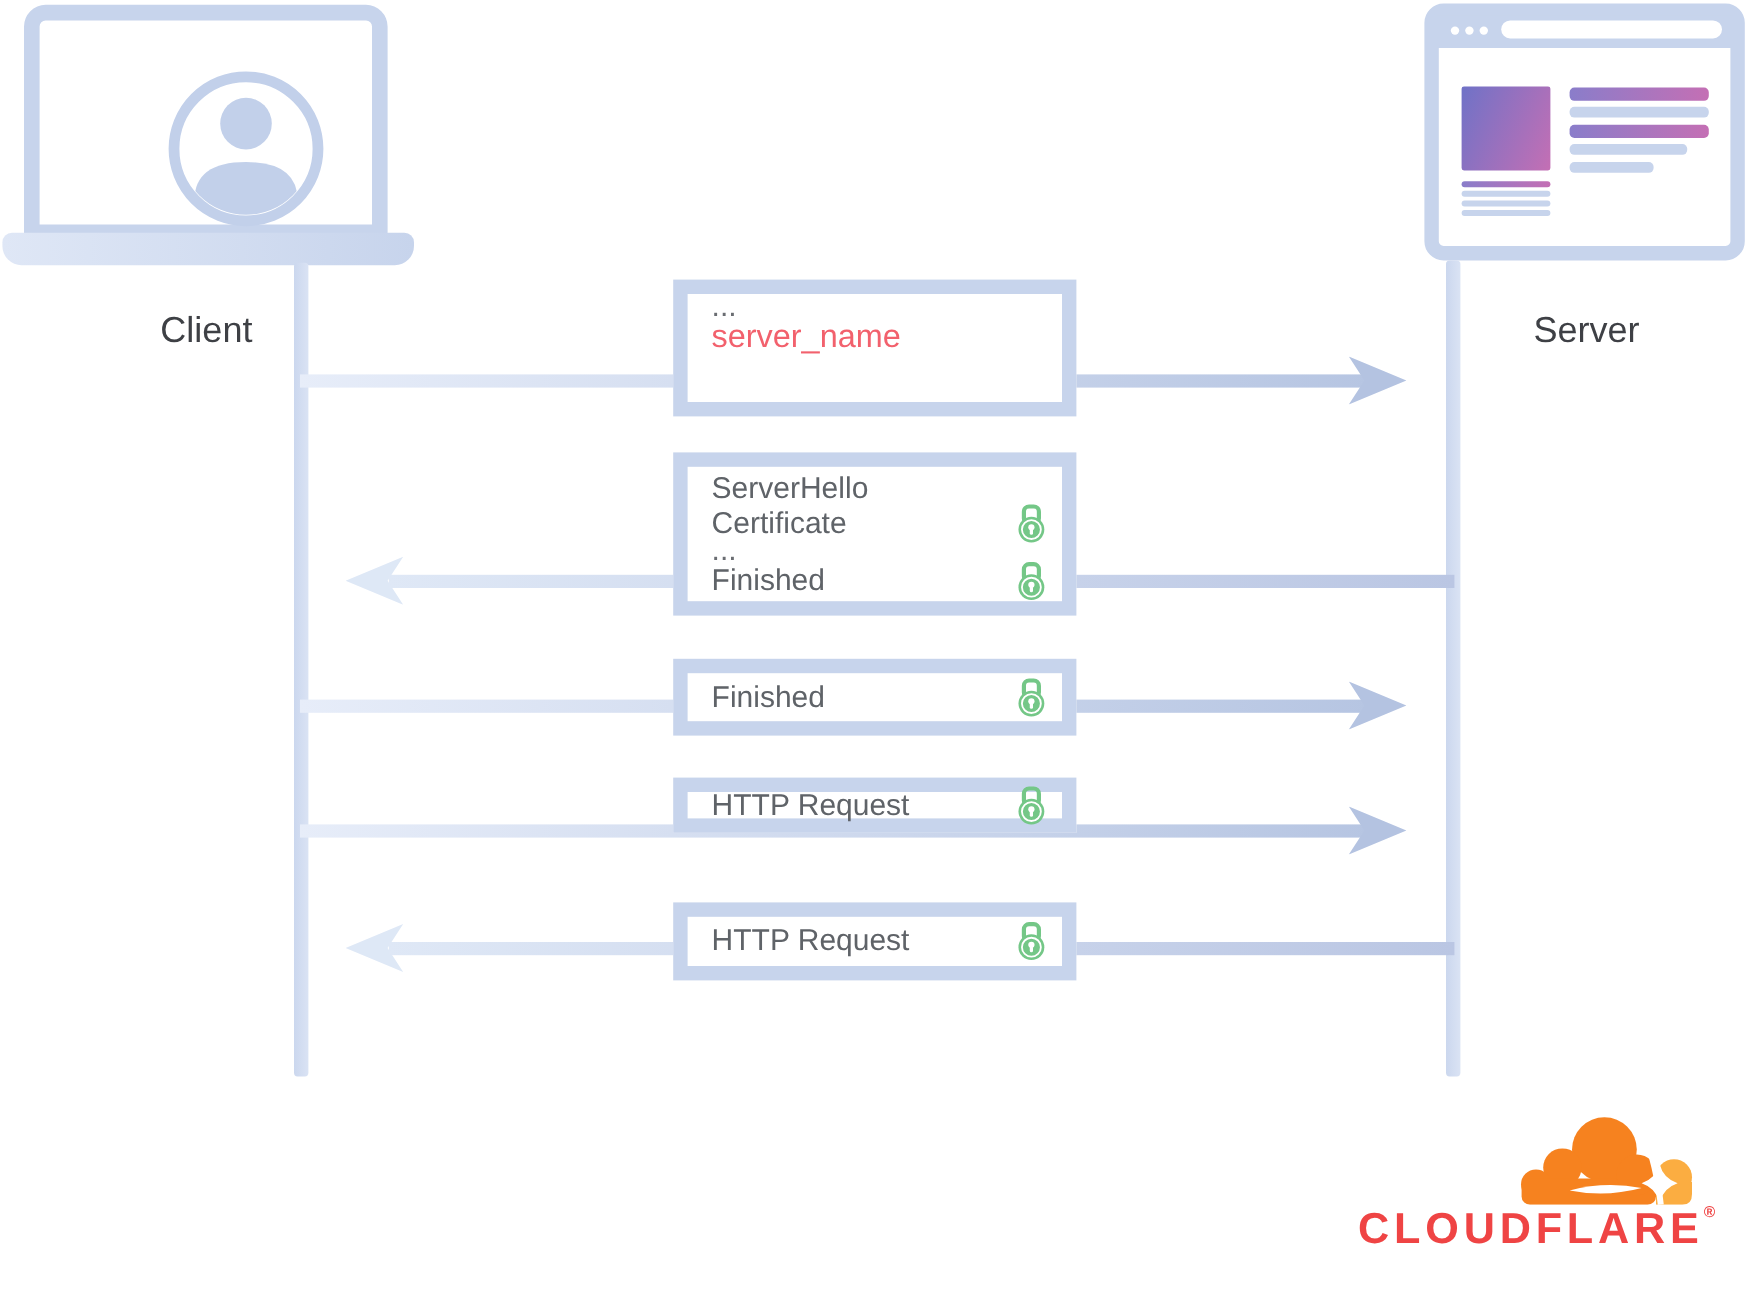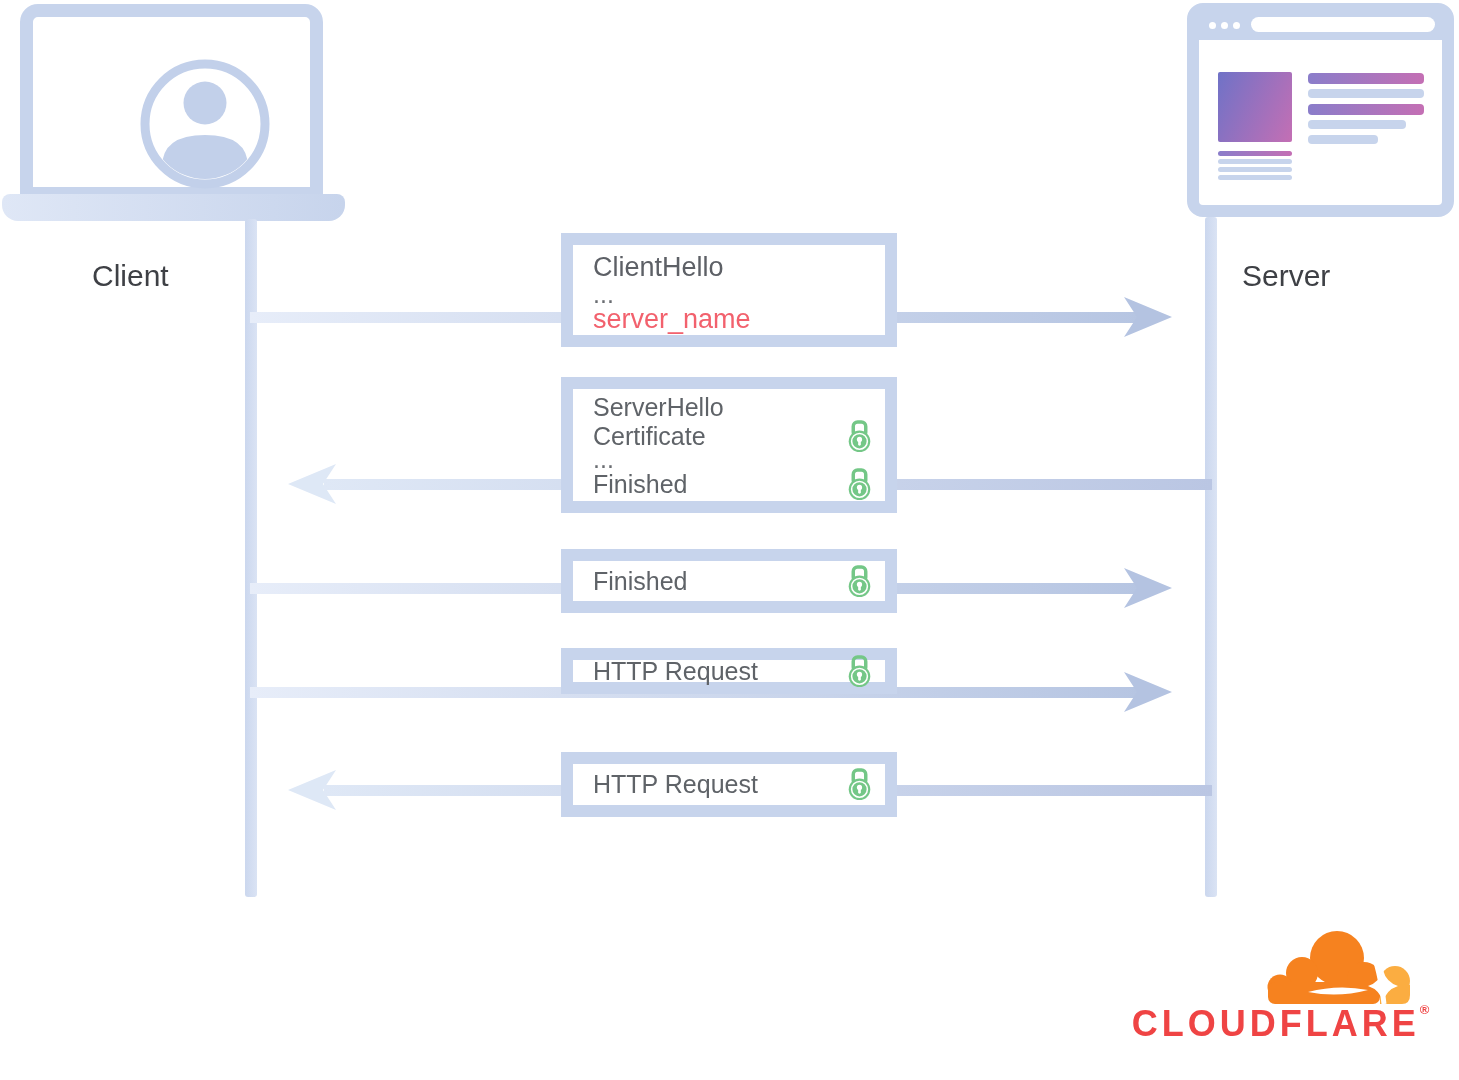--- a/index.html
+++ b/index.html
@@ -17,21 +17,21 @@
     border:12px solid #c7d4ec;border-radius:16px;background:#fff;}
   .browser-header{position:absolute;left:-2px;top:-2px;right:-2px;height:27px;background:#c7d4ec;}
   .browser-dot{position:absolute;top:9px;width:7px;height:7px;border-radius:50%;background:#fff;}
   .browser-urlbar{position:absolute;left:54px;top:4px;width:184px;height:15px;border-radius:8px;background:#fff;}
   .hero-square{position:absolute;left:19px;top:57px;width:74px;height:70px;border-radius:2px;
     background:linear-gradient(115deg,#6f72c7,#c46fb4);}
   .bar{position:absolute;border-radius:4px;}
   .bar.blue{background:#c7d4ec;}
   .bar.purple{background:linear-gradient(90deg,#8a7dca,#c46fb4);}
 
-  .actor-label{position:absolute;width:160px;font-size:30px;color:#3e4045;}
+  .actor-label{position:absolute;width:160px;text-align:center;font-size:30px;color:#3e4045;}
 
   .lifeline{position:absolute;width:12px;background:linear-gradient(90deg,#cbd7ee,#dae3f4);border-radius:3px;z-index:0;}
   #client-lifeline{left:245px;top:219px;height:678px;}
   #server-lifeline{left:1205px;top:217px;height:680px;}
 
   
   .arrow{position:absolute;height:40px;z-index:1;}
   .arrow .shaft{position:absolute;top:14.5px;height:11px;}
   .arrow.right .shaft{left:0;width:890px;background:linear-gradient(90deg,#e7edf9,#b6c5e2);}
   .arrow.left  .shaft{left:36px;width:888px;background:linear-gradient(90deg,#dfe8f6,#bac6e3);}
@@ -135,21 +135,20 @@
       </svg>
   </div>
   <div class="arrow left" style="left:288px;top:770px;width:924px;">
     <svg class="head" viewBox="0 0 52 40">
         <polygon points="0,20 48,0 35,20 48,40" fill="#dee8f6"></polygon>
       </svg>
     <div class="shaft"></div>
   </div>
 
   <div class="msgbox" id="box-clienthello">
-    <div class="l1 txt">ClientHello</div>
     <div class="l2 txt">...</div>
     <div class="l3 txt hl">server_name</div>
   </div>
 
   <div class="msgbox" id="box-serverhello">
     <div class="row r1">
         <span class="txt">ServerHello</span>
       </div>
     <div class="row r2">
       <span class="txt">Certificate</span>

